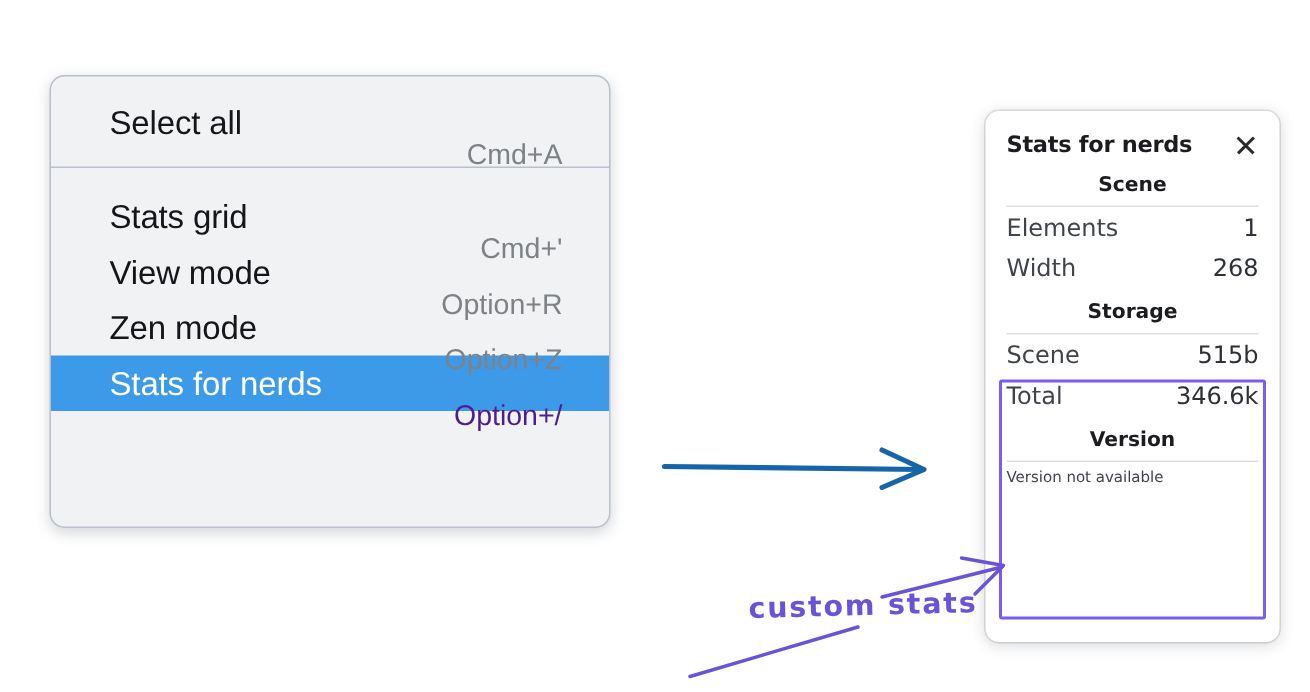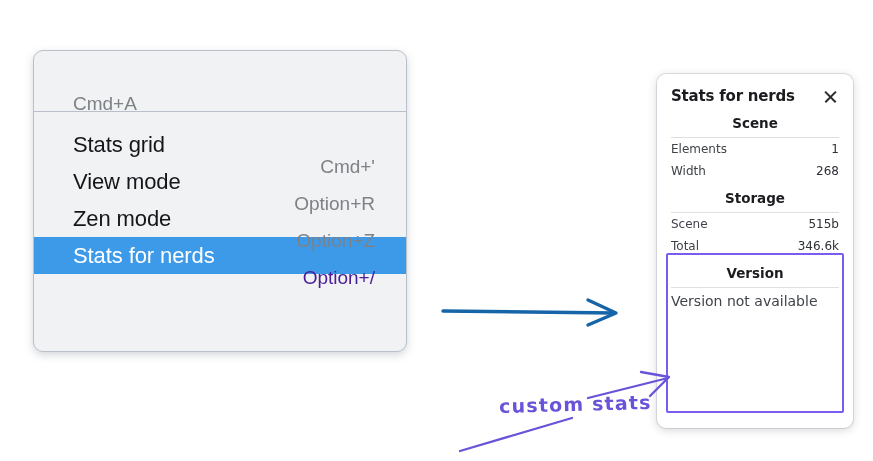--- a/index.html
+++ b/index.html
@@ -122,27 +122,27 @@
   }
   .sp-rule {
     height: 1px;
     background: #dddfe3;
     margin: 0 2px;
   }
   .sp-row {
     display: flex;
     align-items: baseline;
     justify-content: space-between;
-    font-size: 12px;
+    font-size: 16px;
     color: #40434a;
     padding: 4px 2px 4px 2px;
   }
   .sp-row .sp-val { color: #2d3036; }
   .sp-note {
-    font-size: 14px;
+    font-size: 10px;
     color: #40434a;
     padding: 5px 2px 2px 2px;
   }
 
   
   #custom-stats-box {
     position: absolute;
     left: 666px;
     top: 253px;
     width: 178px;
@@ -173,20 +173,21 @@
     white-space: nowrap;
   }
 </style>
 </head>
 <body>
 
 <div id="context-menu">
 
   <div class="menu-group top">
     <div class="menu-item">
+      <span class="mi-label">Select all</span>
       <span class="mi-shortcut">Cmd+A</span>
     </div>
   </div>
 
   <div class="menu-separator"></div>
 
   <div class="menu-group bottom">
     <div class="menu-item">
       <span class="mi-label">Stats grid</span>
       <span class="mi-shortcut">Cmd+'</span>

